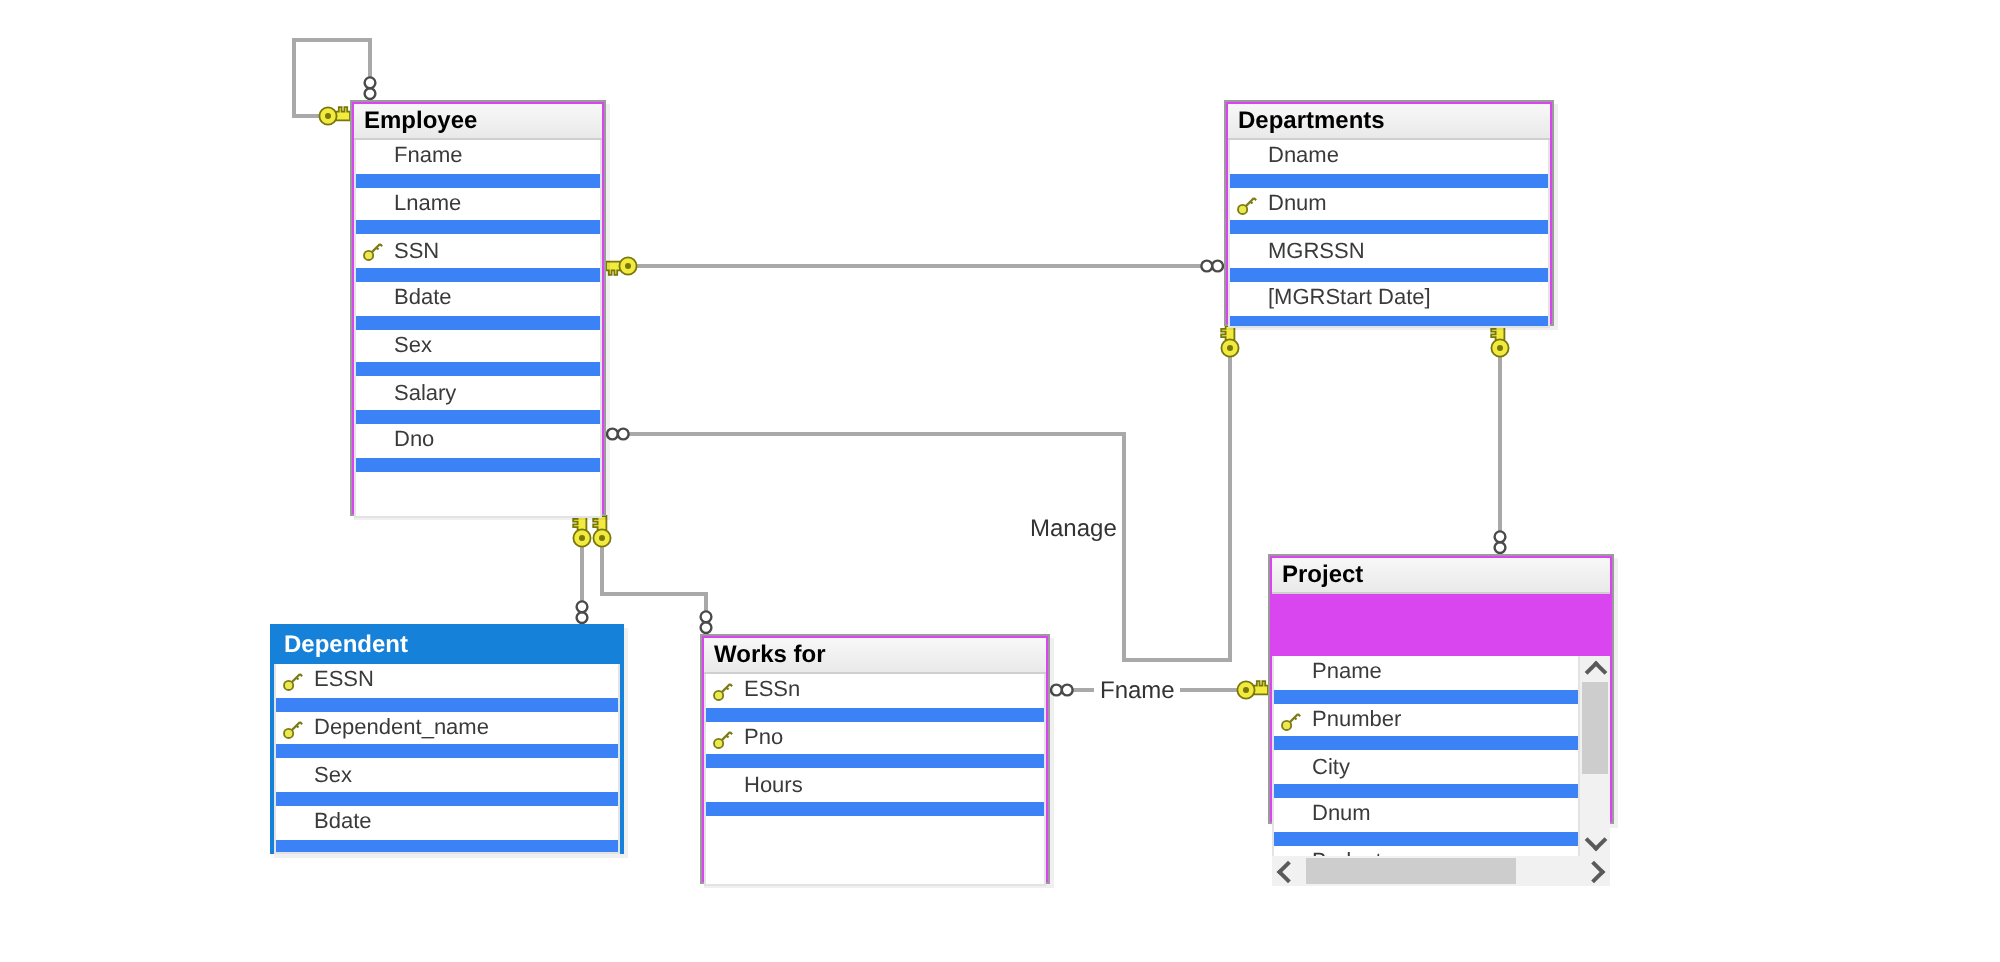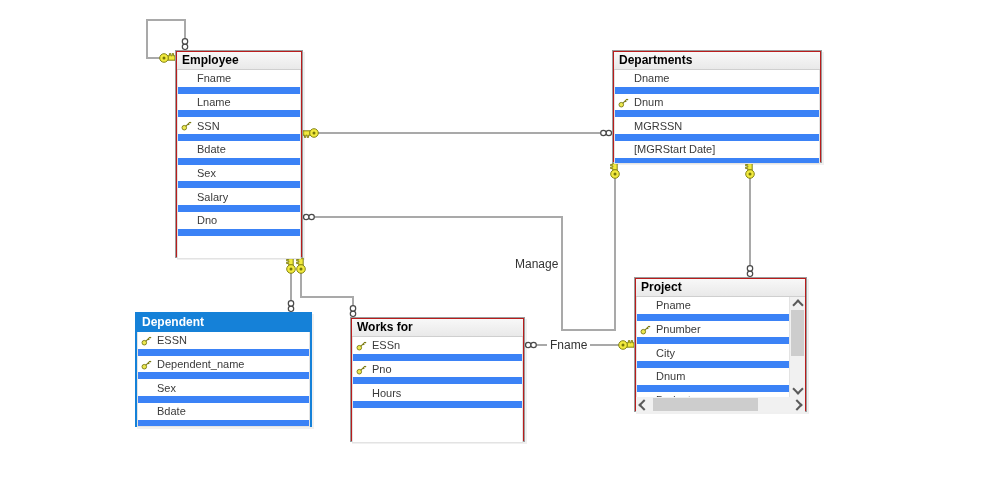--- a/index.html
+++ b/index.html
@@ -4,21 +4,21 @@
 <style>
   html,body{margin:0;padding:0;background:#fff;}
   .stage{
     position:relative;width:1000px;height:481px;background:#ffffff;overflow:hidden;
     font-family:"Liberation Sans",sans-serif;
   }
   .overlay{position:absolute;left:0;top:0;z-index:1;}
   .rel{stroke:#a9a9a9;stroke-width:2;fill:none;}
 
   .dtable{
-    position:absolute;z-index:2;background:#b91c1c;
+    position:absolute;z-index:2;background:#d946ef;
     border:1px solid #9b9b9b;padding:1px;
     box-shadow:2px 2px 0 rgba(0,0,0,0.06);
     box-sizing:border-box;
   }
   .dtable.selected{border:2px solid #1581d8;padding:0;}
   .thead{
     height:15px;line-height:15px;padding:1px 4px 1px 5px;
     background:linear-gradient(#f8f8f8,#e9e9e9);
     border-bottom:1px solid #cfcfcf;
     font-size:12px;font-weight:bold;color:#000;
@@ -144,21 +144,21 @@
           <span class="gutter"></span>
           <span class="fname">Salary</span>
         </div>
         <div class="trow">
           <span class="gutter"></span>
           <span class="fname">Dno</span>
         </div>
       </div>
   </div>
 
-  <div class="dtable" style="left:612px;top:50px;width:210px;height:113px;">
+  <div class="dtable" style="left:612px;top:50px;width:165px;height:113px;">
     <div class="thead">
       <span>Departments</span>
     </div>
     <div class="tbody" style="height:93px;">
         <div class="trow">
           <span class="gutter"></span>
           <span class="fname">Dname</span>
         </div>
         <div class="trow">
           <span class="gutter">
@@ -241,21 +241,21 @@
           <span class="gutter"></span>
           <span class="fname">Hours</span>
         </div>
       </div>
   </div>
 
   <div class="dtable" style="left:634px;top:277px;width:173px;height:135px;">
     <div class="thead">
       <span>Project</span>
     </div>
-    <div class="mid" style="height:100px;">
+    <div class="mid" style="height:100px;margin-top:31px;">
       <div class="tbody" style="flex:1 1 auto;height:100px;">
           <div class="trow">
             <span class="gutter"></span>
             <span class="fname">Pname</span>
           </div>
           <div class="trow">
             <span class="gutter">
               <svg width="11" height="11" viewBox="0 0 12 12">
                 <circle cx="3.6" cy="8.4" r="2.5" fill="#ece84f" stroke="#7c7c14" stroke-width="1"></circle>
                 <path d="M5.4,6.6 L9.8,2.2 M9.8,2.2 L11,3.4 M7.9,4.1 L9,5.2" stroke="#7c7c14" stroke-width="1.2" fill="none"></path>

